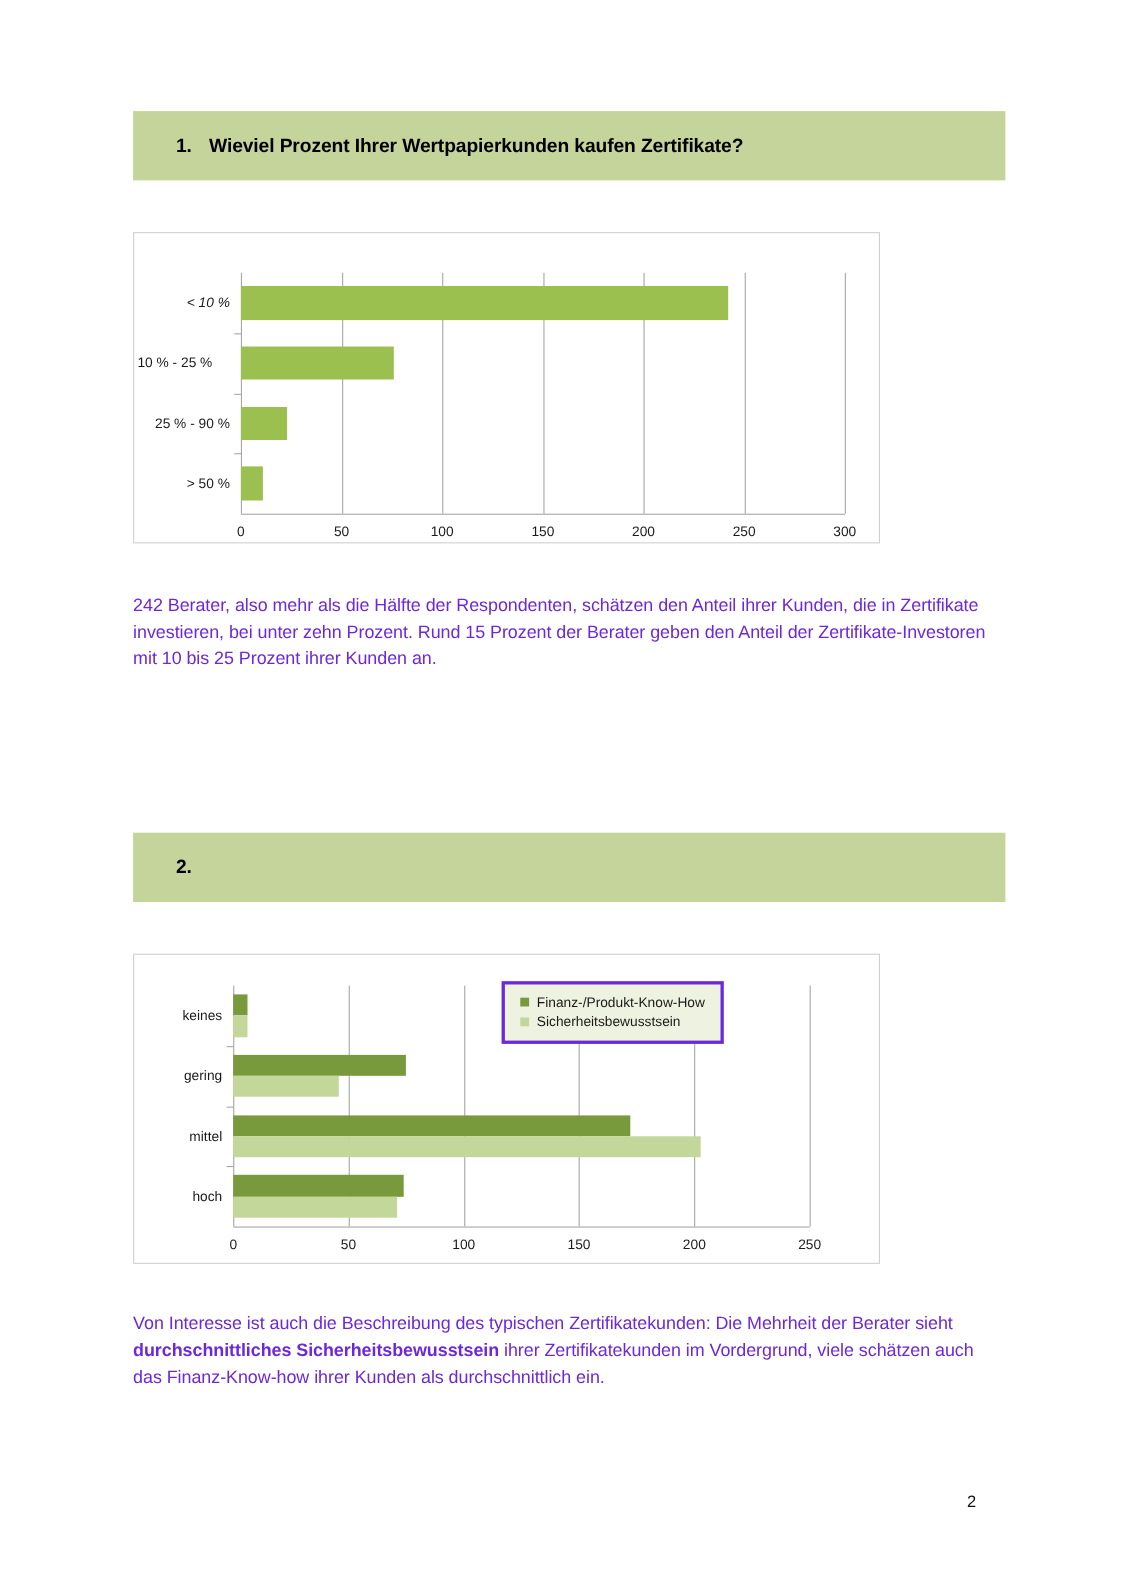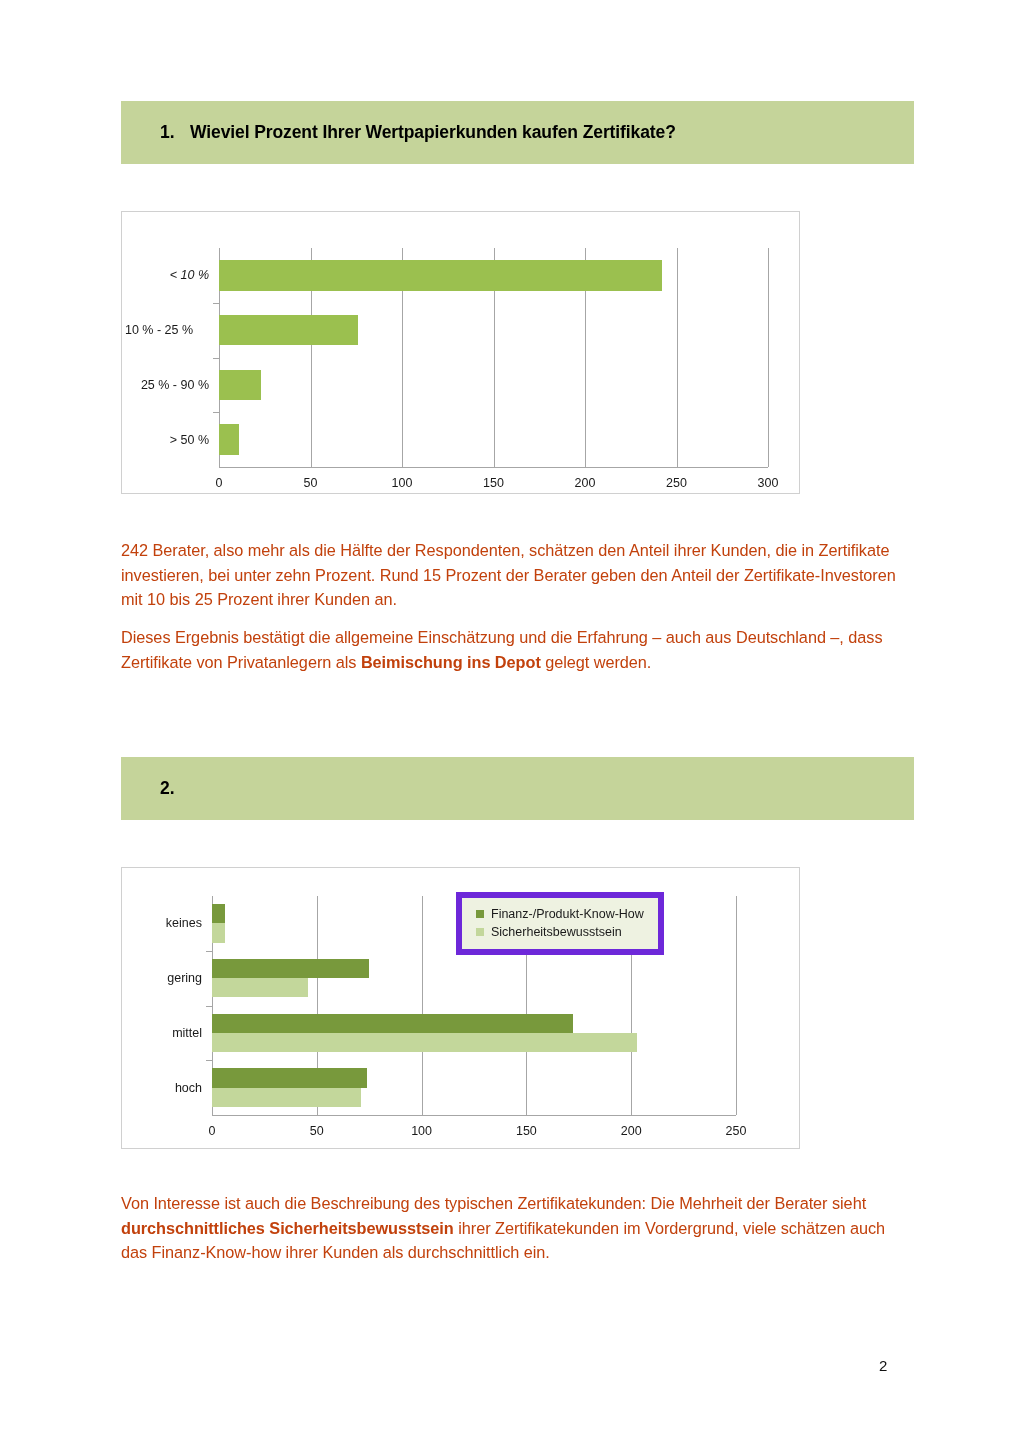--- a/index.html
+++ b/index.html
@@ -96,21 +96,21 @@
     color: #1a1a1a;
     white-space: nowrap;
   }
   .xlabel { transform: translateX(-50%); }
   .ylabel { text-align: right; transform: translateY(-50%); }
 
   
   .legend {
     position: absolute;
     background: #eef2e1;
-    border: 6px solid #6d28d9;
+    border: 3px solid #6d28d9;
     padding: 7px 14px 8px 14px;
   }
   .legend-row {
     display: flex;
     align-items: center;
     font-size: 12.5px;
     color: #1a1a1a;
     line-height: 18px;
     white-space: nowrap;
   }
@@ -122,21 +122,21 @@
   .legend-swatch.dark { background: #6f9133; }
   .legend-swatch.lite { background: #c3d79b; }
 
   
   .para {
     position: absolute;
     left: 121px;
     width: 784px;
     font-size: 16.3px;
     line-height: 24.5px;
-    color: #c2410c;
+    color: #6d28d9;
     letter-spacing: -0.05px;
   }
   .para b { font-weight: bold; }
   .p1 { top: 538px; }
   .p2 { top: 625px; }
   .p3 { top: 1191px; }
 
   
   .page-number {
     position: absolute;
@@ -186,23 +186,20 @@
         <div class="ylabel" style="top: 191.625px; left: -110px; width: 100px;">&gt; 50 %</div>
         <div class="ytick" style="top: 164.25px; left: -6px;"></div>
         <div class="bar" style="top: 176.295px; height: 30.66px; width: 20.13px; background: rgb(155, 192, 79);"></div>
       </div>
   </div>
 
   <div class="para p1">
     <span>242 Berater, also mehr als die Hälfte der Respondenten, schätzen den Anteil ihrer Kunden, die in Zertifikate investieren, bei unter zehn Prozent. Rund 15 Prozent der Berater geben den Anteil der Zertifikate-Investoren mit 10 bis 25 Prozent ihrer Kunden an.</span>
   </div>
 
-  <div class="para p2">
-    <span>Dieses Ergebnis bestätigt die allgemeine Einschätzung und die Erfahrung – auch aus Deutschland –, dass Zertifikate von Privatanlegern als </span><b>Beimischung ins Depot</b><span> gelegt werden.</span>
-  </div>
 
   <div class="heading-band h2">
     <div class="heading-inner">
       <span class="heading-num">2.</span>
     </div>
   </div>
 
   <div class="chart-frame c2">
     <div class="plot" id="plot2" style="left: 90px; top: 28px; width: 524px; height: 219px;">
         <div class="axis-left" style="left: 0px;"></div>

